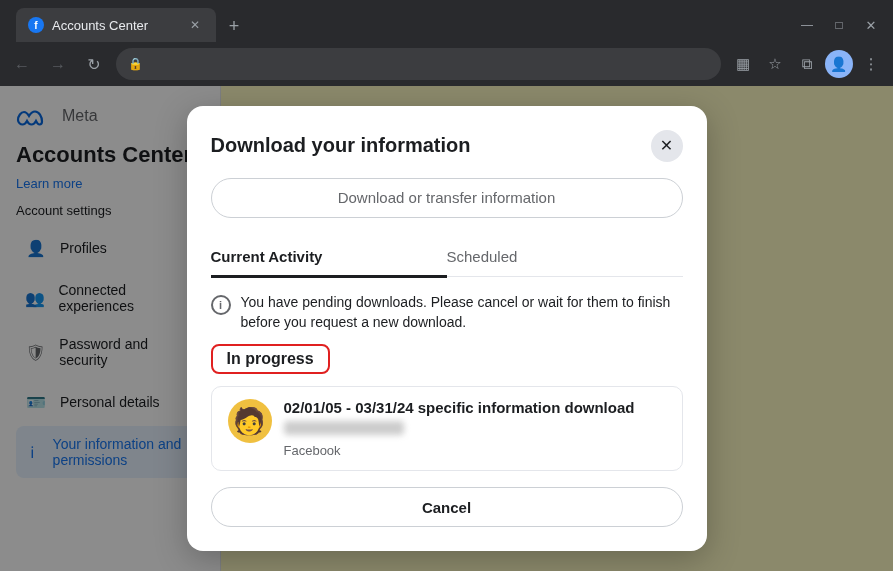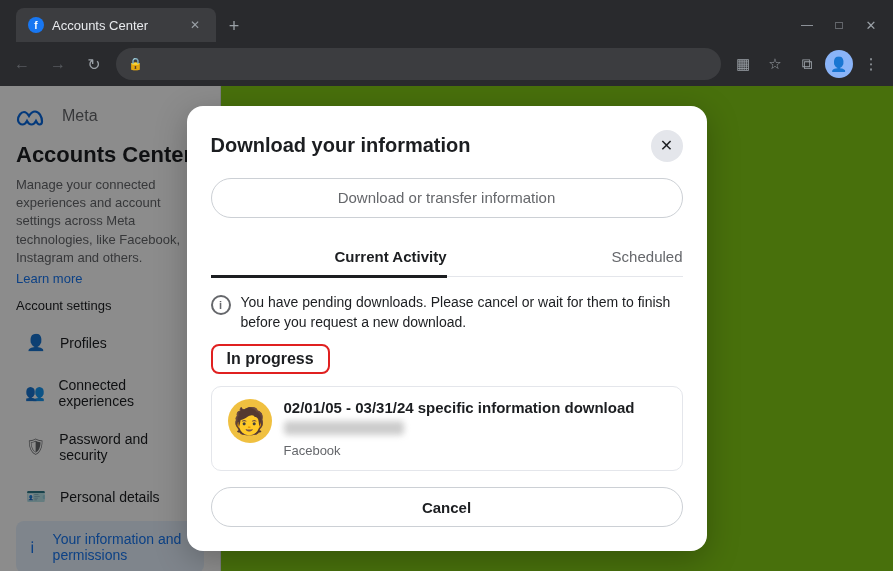--- a/index.html
+++ b/index.html
@@ -148,21 +148,21 @@
       background: #8ab4f8;
       border: none;
       display: flex; align-items: center; justify-content: center;
       color: #202124;
       font-size: 14px;
       cursor: pointer;
     }
 
     
     .page-bg {
-      background: #84cc16;
+      background: #fef9c3;
       height: calc(571px - 86px);
       position: relative;
       overflow: hidden;
     }
     .page-sidebar {
       width: 220px;
       background: #fff;
       height: 100%;
       position: absolute;
       left: 0; top: 0;
@@ -279,21 +279,21 @@
       display: flex; align-items: center; justify-content: center;
     }
 
     .modal-tabs {
       display: flex;
       border-bottom: 1.5px solid #e4e6eb;
       margin-bottom: 16px;
     }
     .modal-tab {
       flex: 1;
-      text-align: right;
+      text-align: left;
       padding: 10px 0;
       font-size: 15px;
       cursor: pointer;
       color: #65676b;
       font-weight: 400;
       border-bottom: 3px solid transparent;
       margin-bottom: -1.5px;
     }
     .modal-tab.active {
       color: #1c1e21;
@@ -436,21 +436,20 @@
 <div class="page-bg">
 
   <div class="page-sidebar">
     <div class="meta-logo">
       <svg class="meta-svg" width="40" height="20" viewBox="0 0 40 20">
         <path d="M2 14C2 10 5 6 8 6c2 0 3.5 1.5 5 4 1.5-2.5 3.5-4.5 6-4.5 4 0 7 5 7 10 0 2-1 3-2.5 3S21 17 20 15c-1 2-2.5 3.5-4.5 3.5S12 17 11 15c-1 2-2.5 3.5-4.5 3.5C4.5 18.5 2 16.5 2 14z" fill="none" stroke="#0668E1" stroke-width="2.2"></path>
       </svg>
       <span class="meta-logo-text">Meta</span>
     </div>
     <div class="sidebar-title">Accounts Center</div>
-    <div class="sidebar-desc">Manage your connected experiences and account settings across Meta technologies, like Facebook, Instagram and others.</div>
     <a class="sidebar-link">Learn more</a>
     <div class="sidebar-section-title">Account settings</div>
     <div class="sidebar-item">
       <span class="sidebar-item-icon">👤</span>
       <span>Profiles</span>
     </div>
     <div class="sidebar-item">
       <span class="sidebar-item-icon">👥</span>
       <span>Connected experiences</span>
     </div>

